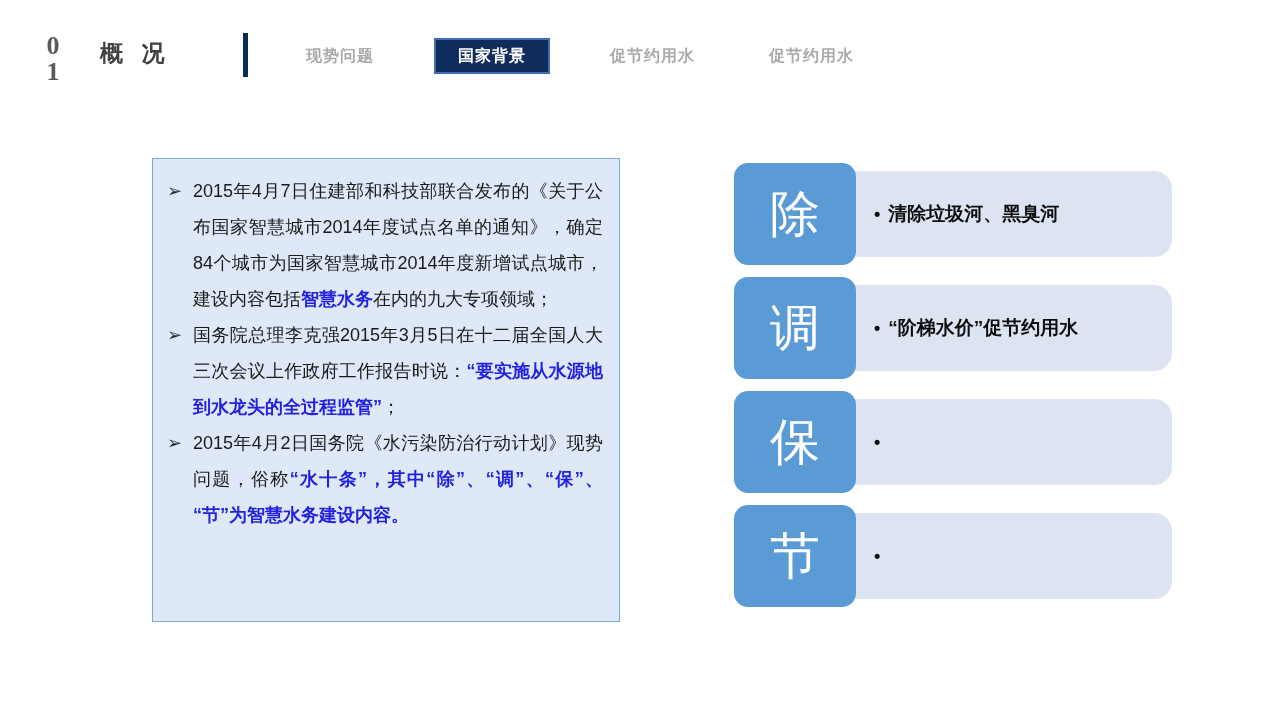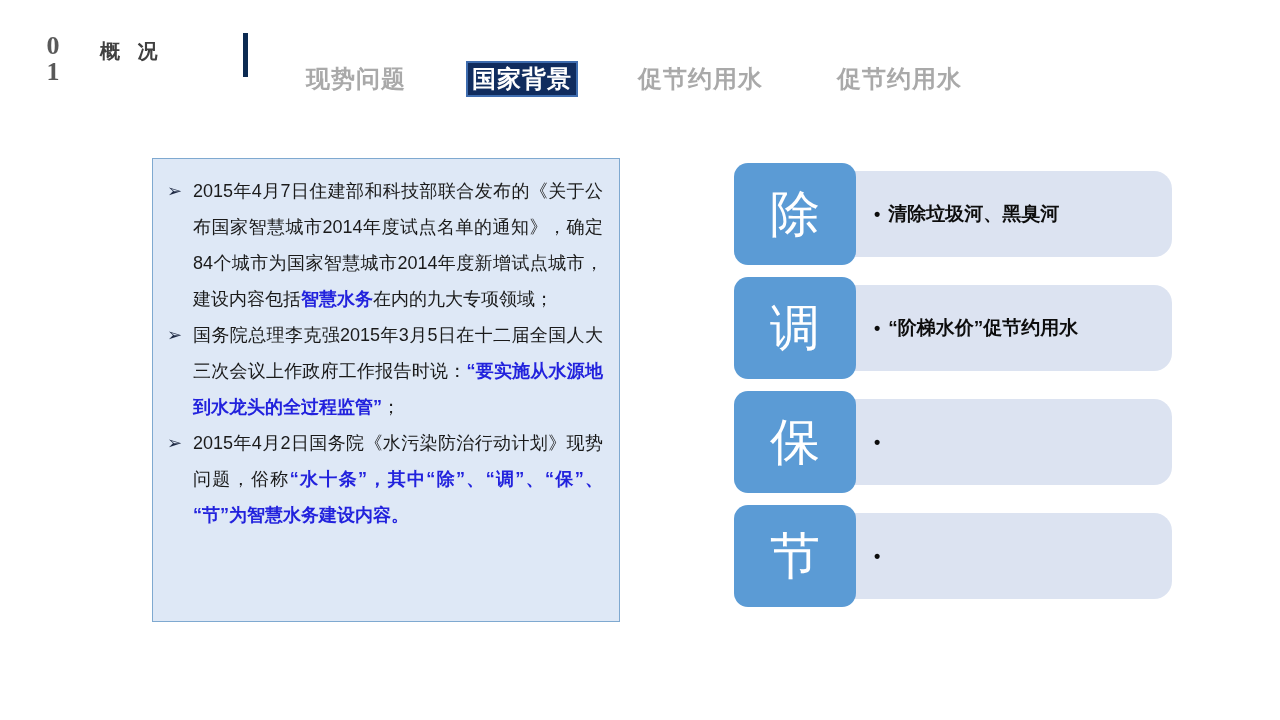--- a/index.html
+++ b/index.html
@@ -44,21 +44,21 @@
   }
   .slide-number .num-one {
     display: block;
     font-size: 26px;
     line-height: 26px;
   }
   .section-title {
     position: absolute;
     left: 100px;
     top: 38px;
-    font-size: 20px;
+    font-size: 23px;
     font-weight: bold;
     color: #404040;
     letter-spacing: 6px;
     white-space: nowrap;
   }
   .title-divider {
     position: absolute;
     left: 243px;
     top: 33px;
     width: 5px;
@@ -67,34 +67,33 @@
   }
   .tabs {
     position: absolute;
     left: 292px;
     top: 38px;
     display: flex;
     align-items: center;
     gap: 0px;
   }
   .tab {
-    font-size: 24px;
+    font-size: 16px;
     font-weight: bold;
     color: #A9A9A9;
     letter-spacing: 1px;
     padding: 6px 14px;
     white-space: nowrap;
     line-height: 24px;
-    margin-top: 23px;
   }
   .tab.active {
     color: #FFFFFF;
     background: #102C5E;
     border: 2px solid #3F6DAF;
-    padding: 4px 4px;
+    padding: 4px 22px;
   }
   .tab-spacer-a { width: 46px; }
   .tab-spacer-b { width: 46px; }
 
   
   .text-panel {
     position: absolute;
     left: 152px;
     top: 158px;
     width: 468px;

